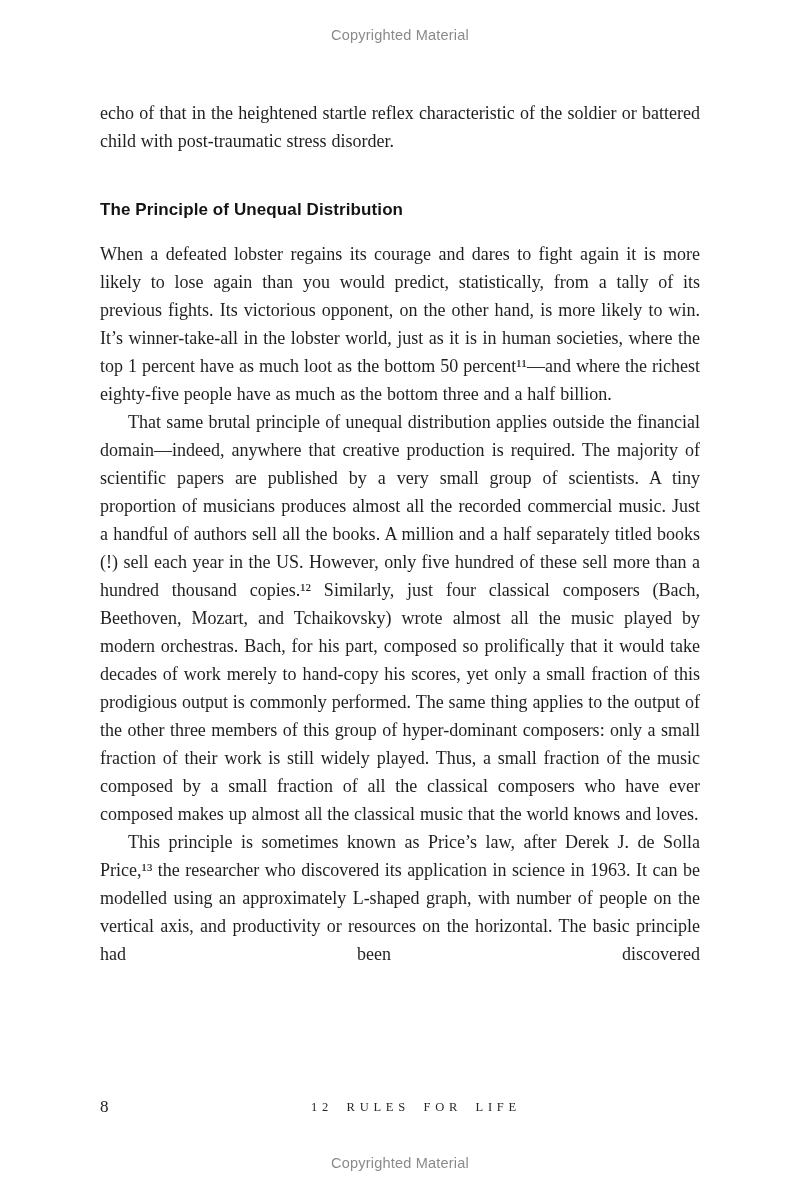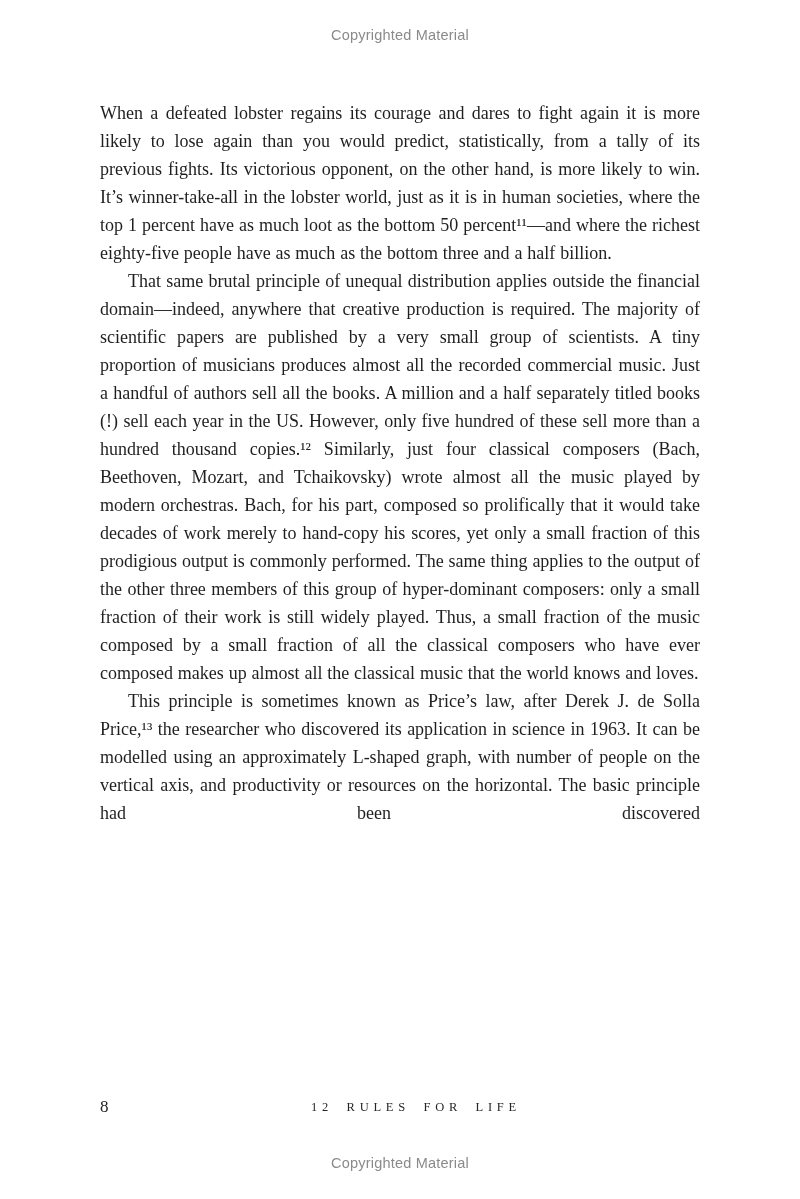--- a/index.html
+++ b/index.html
@@ -76,21 +76,23 @@
 </style>
 </head>
 <body>
 
 <div class="page">
 
   <div class="copyright top">Copyrighted Material</div>
 
   <main class="content">
 
+    <p class="para">echo of that in the heightened startle reflex characteristic of the soldier or battered child with post-traumatic stress disorder.</p>
 
+    <h2 class="heading">The Principle of Unequal Distribution</h2>
 
     <p class="para">When a defeated lobster regains its courage and dares to fight again it is more likely to lose again than you would predict, statistically, from a tally of its previous fights. Its victorious opponent, on the other hand, is more likely to win. It’s winner-take-all in the lobster world, just as it is in human societies, where the top 1 percent have as much loot as the bottom 50 percent¹¹—and where the richest eighty-five people have as much as the bottom three and a half billion.</p>
 
     <p class="para indent">That same brutal principle of unequal distribution applies outside the financial domain—indeed, anywhere that creative production is required. The majority of scientific papers are published by a very small group of scientists. A tiny proportion of musicians produces almost all the recorded commercial music. Just a handful of authors sell all the books. A million and a half separately titled books (!) sell each year in the US. However, only five hundred of these sell more than a hundred thousand copies.¹² Similarly, just four classical composers (Bach, Beethoven, Mozart, and Tchaikovsky) wrote almost all the music played by modern orchestras. Bach, for his part, composed so prolifically that it would take decades of work merely to hand-copy his scores, yet only a small fraction of this prodigious output is commonly performed. The same thing applies to the output of the other three members of this group of hyper-dominant composers: only a small fraction of their work is still widely played. Thus, a small fraction of the music composed by a small fraction of all the classical composers who have ever composed makes up almost all the classical music that the world knows and loves.</p>
 
     <p class="para indent cont">This principle is sometimes known as Price’s law, after Derek J. de Solla Price,¹³ the researcher who discovered its application in science in 1963. It can be modelled using an approximately L-shaped graph, with number of people on the vertical axis, and productivity or resources on the horizontal. The basic principle had been discovered</p>
 
   </main>
 
   <div class="footer">

